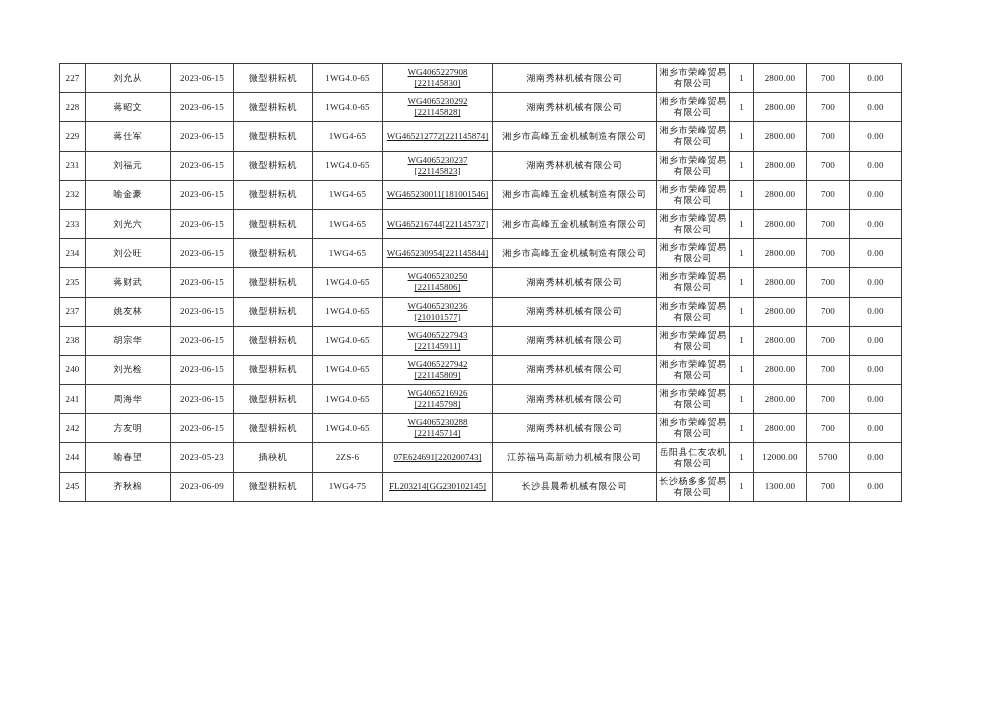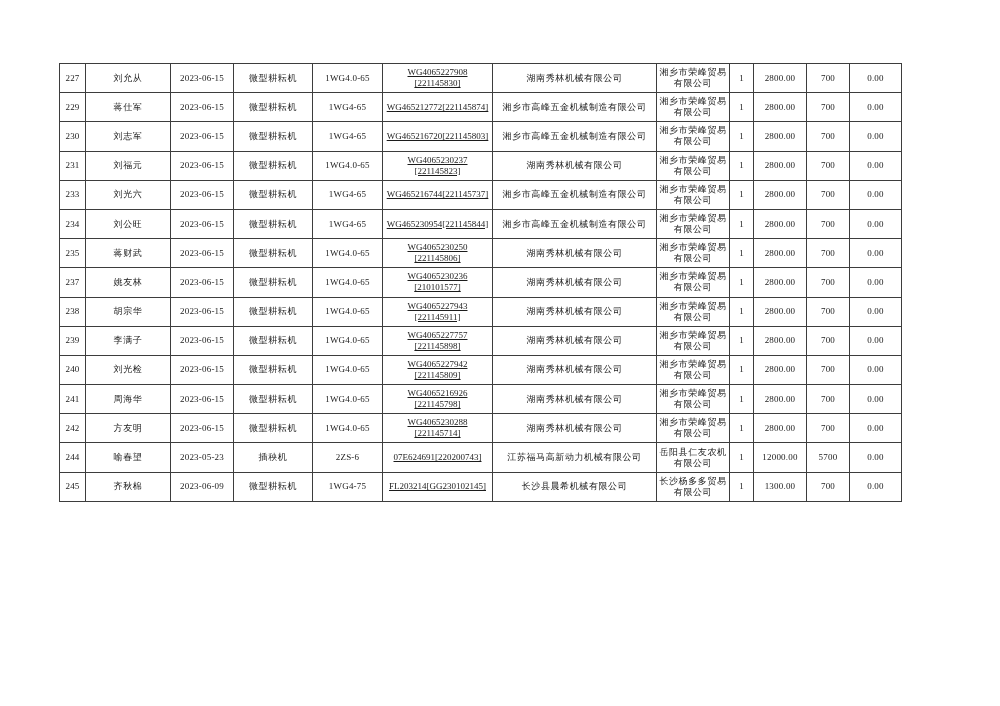--- a/index.html
+++ b/index.html
@@ -64,70 +64,86 @@
 [221145830]</td>
     <td class="col-manufacturer zh">湖南秀林机械有限公司</td>
     <td class="col-dealer zh">湘乡市荣峰贸易
 有限公司</td>
     <td class="col-qty num">1</td>
     <td class="col-price num">2800.00</td>
     <td class="col-subsidy num">700</td>
     <td class="col-extra num">0.00</td>
   </tr>
 
+  <tr>
+    <td class="col-seq num">228</td>
+    <td class="col-name zh">蒋昭文</td>
+    <td class="col-date num">2023-06-15</td>
+    <td class="col-type zh">微型耕耘机</td>
+    <td class="col-model num">1WG4.0-65</td>
+    <td class="col-serial num">WG4065230292
+[221145828]</td>
+    <td class="col-manufacturer zh">湖南秀林机械有限公司</td>
+    <td class="col-dealer zh">湘乡市荣峰贸易
+有限公司</td>
+    <td class="col-qty num">1</td>
+    <td class="col-price num">2800.00</td>
+    <td class="col-subsidy num">700</td>
+    <td class="col-extra num">0.00</td>
+  </tr>
 
   <tr>
     <td class="col-seq num">229</td>
     <td class="col-name zh">蒋仕军</td>
     <td class="col-date num">2023-06-15</td>
     <td class="col-type zh">微型耕耘机</td>
     <td class="col-model num">1WG4-65</td>
     <td class="col-serial num">WG465212772[221145874]</td>
     <td class="col-manufacturer zh">湘乡市高峰五金机械制造有限公司</td>
     <td class="col-dealer zh">湘乡市荣峰贸易
 有限公司</td>
     <td class="col-qty num">1</td>
     <td class="col-price num">2800.00</td>
     <td class="col-subsidy num">700</td>
     <td class="col-extra num">0.00</td>
   </tr>
 
-  <tr>
-    <td class="col-seq num">230</td>
-    <td class="col-name zh">刘志军</td>
-    <td class="col-date num">2023-06-15</td>
-    <td class="col-type zh">微型耕耘机</td>
-    <td class="col-model num">1WG4-65</td>
-    <td class="col-serial num">WG465216720[221145803]</td>
-    <td class="col-manufacturer zh">湘乡市高峰五金机械制造有限公司</td>
-    <td class="col-dealer zh">湘乡市荣峰贸易
-有限公司</td>
-    <td class="col-qty num">1</td>
-    <td class="col-price num">2800.00</td>
-    <td class="col-subsidy num">700</td>
-    <td class="col-extra num">0.00</td>
-  </tr>
 
   <tr>
     <td class="col-seq num">231</td>
     <td class="col-name zh">刘福元</td>
     <td class="col-date num">2023-06-15</td>
     <td class="col-type zh">微型耕耘机</td>
     <td class="col-model num">1WG4.0-65</td>
     <td class="col-serial num">WG4065230237
 [221145823]</td>
     <td class="col-manufacturer zh">湖南秀林机械有限公司</td>
     <td class="col-dealer zh">湘乡市荣峰贸易
 有限公司</td>
     <td class="col-qty num">1</td>
     <td class="col-price num">2800.00</td>
     <td class="col-subsidy num">700</td>
     <td class="col-extra num">0.00</td>
   </tr>
 
+  <tr>
+    <td class="col-seq num">232</td>
+    <td class="col-name zh">喻金豪</td>
+    <td class="col-date num">2023-06-15</td>
+    <td class="col-type zh">微型耕耘机</td>
+    <td class="col-model num">1WG4-65</td>
+    <td class="col-serial num">WG465230011[181001546]</td>
+    <td class="col-manufacturer zh">湘乡市高峰五金机械制造有限公司</td>
+    <td class="col-dealer zh">湘乡市荣峰贸易
+有限公司</td>
+    <td class="col-qty num">1</td>
+    <td class="col-price num">2800.00</td>
+    <td class="col-subsidy num">700</td>
+    <td class="col-extra num">0.00</td>
+  </tr>
 
   <tr>
     <td class="col-seq num">233</td>
     <td class="col-name zh">刘光六</td>
     <td class="col-date num">2023-06-15</td>
     <td class="col-type zh">微型耕耘机</td>
     <td class="col-model num">1WG4-65</td>
     <td class="col-serial num">WG465216744[221145737]</td>
     <td class="col-manufacturer zh">湘乡市高峰五金机械制造有限公司</td>
     <td class="col-dealer zh">湘乡市荣峰贸易
@@ -199,36 +215,20 @@
 [221145911]</td>
     <td class="col-manufacturer zh">湖南秀林机械有限公司</td>
     <td class="col-dealer zh">湘乡市荣峰贸易
 有限公司</td>
     <td class="col-qty num">1</td>
     <td class="col-price num">2800.00</td>
     <td class="col-subsidy num">700</td>
     <td class="col-extra num">0.00</td>
   </tr>
 
-  <tr>
-    <td class="col-seq num">239</td>
-    <td class="col-name zh">李满子</td>
-    <td class="col-date num">2023-06-15</td>
-    <td class="col-type zh">微型耕耘机</td>
-    <td class="col-model num">1WG4.0-65</td>
-    <td class="col-serial num">WG4065227757
-[221145898]</td>
-    <td class="col-manufacturer zh">湖南秀林机械有限公司</td>
-    <td class="col-dealer zh">湘乡市荣峰贸易
-有限公司</td>
-    <td class="col-qty num">1</td>
-    <td class="col-price num">2800.00</td>
-    <td class="col-subsidy num">700</td>
-    <td class="col-extra num">0.00</td>
-  </tr>
 
   <tr>
     <td class="col-seq num">240</td>
     <td class="col-name zh">刘光检</td>
     <td class="col-date num">2023-06-15</td>
     <td class="col-type zh">微型耕耘机</td>
     <td class="col-model num">1WG4.0-65</td>
     <td class="col-serial num">WG4065227942
 [221145809]</td>
     <td class="col-manufacturer zh">湖南秀林机械有限公司</td>

